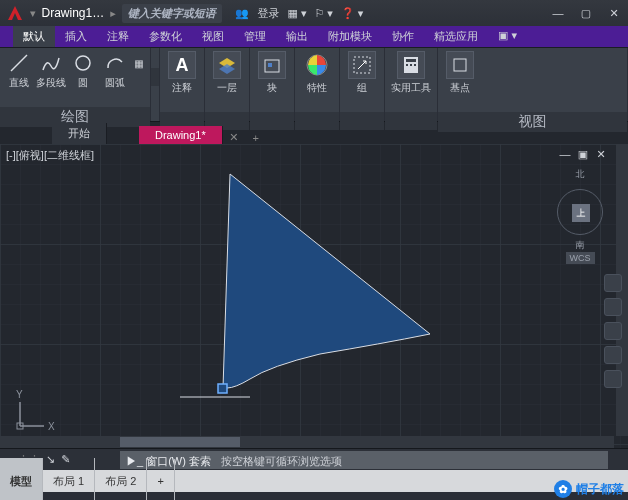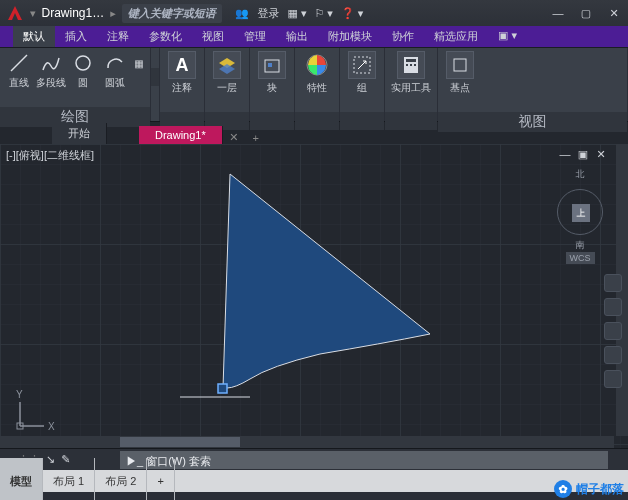--- a/index.html
+++ b/index.html
@@ -315,20 +315,21 @@
 </div>
 
 <div class="cmdbar">
   <div class="cmd-handle">
     <span style="color:#888">⋮⋮</span>
     <span>↘</span>
     <span>✎</span>
   </div>
   <div class="cmd-input">
     <span>▶_ 窗口(W) 套索</span>
+    <span style="margin-left:10px;color:#cfd2d8">按空格键可循环浏览选项</span>
   </div>
 </div>
 
 <div class="statusbar">
   <div class="status-tab active">模型</div>
   <div class="status-tab">布局 1</div>
   <div class="status-tab">布局 2</div>
   <div class="status-tab">+</div>
 </div>
 

